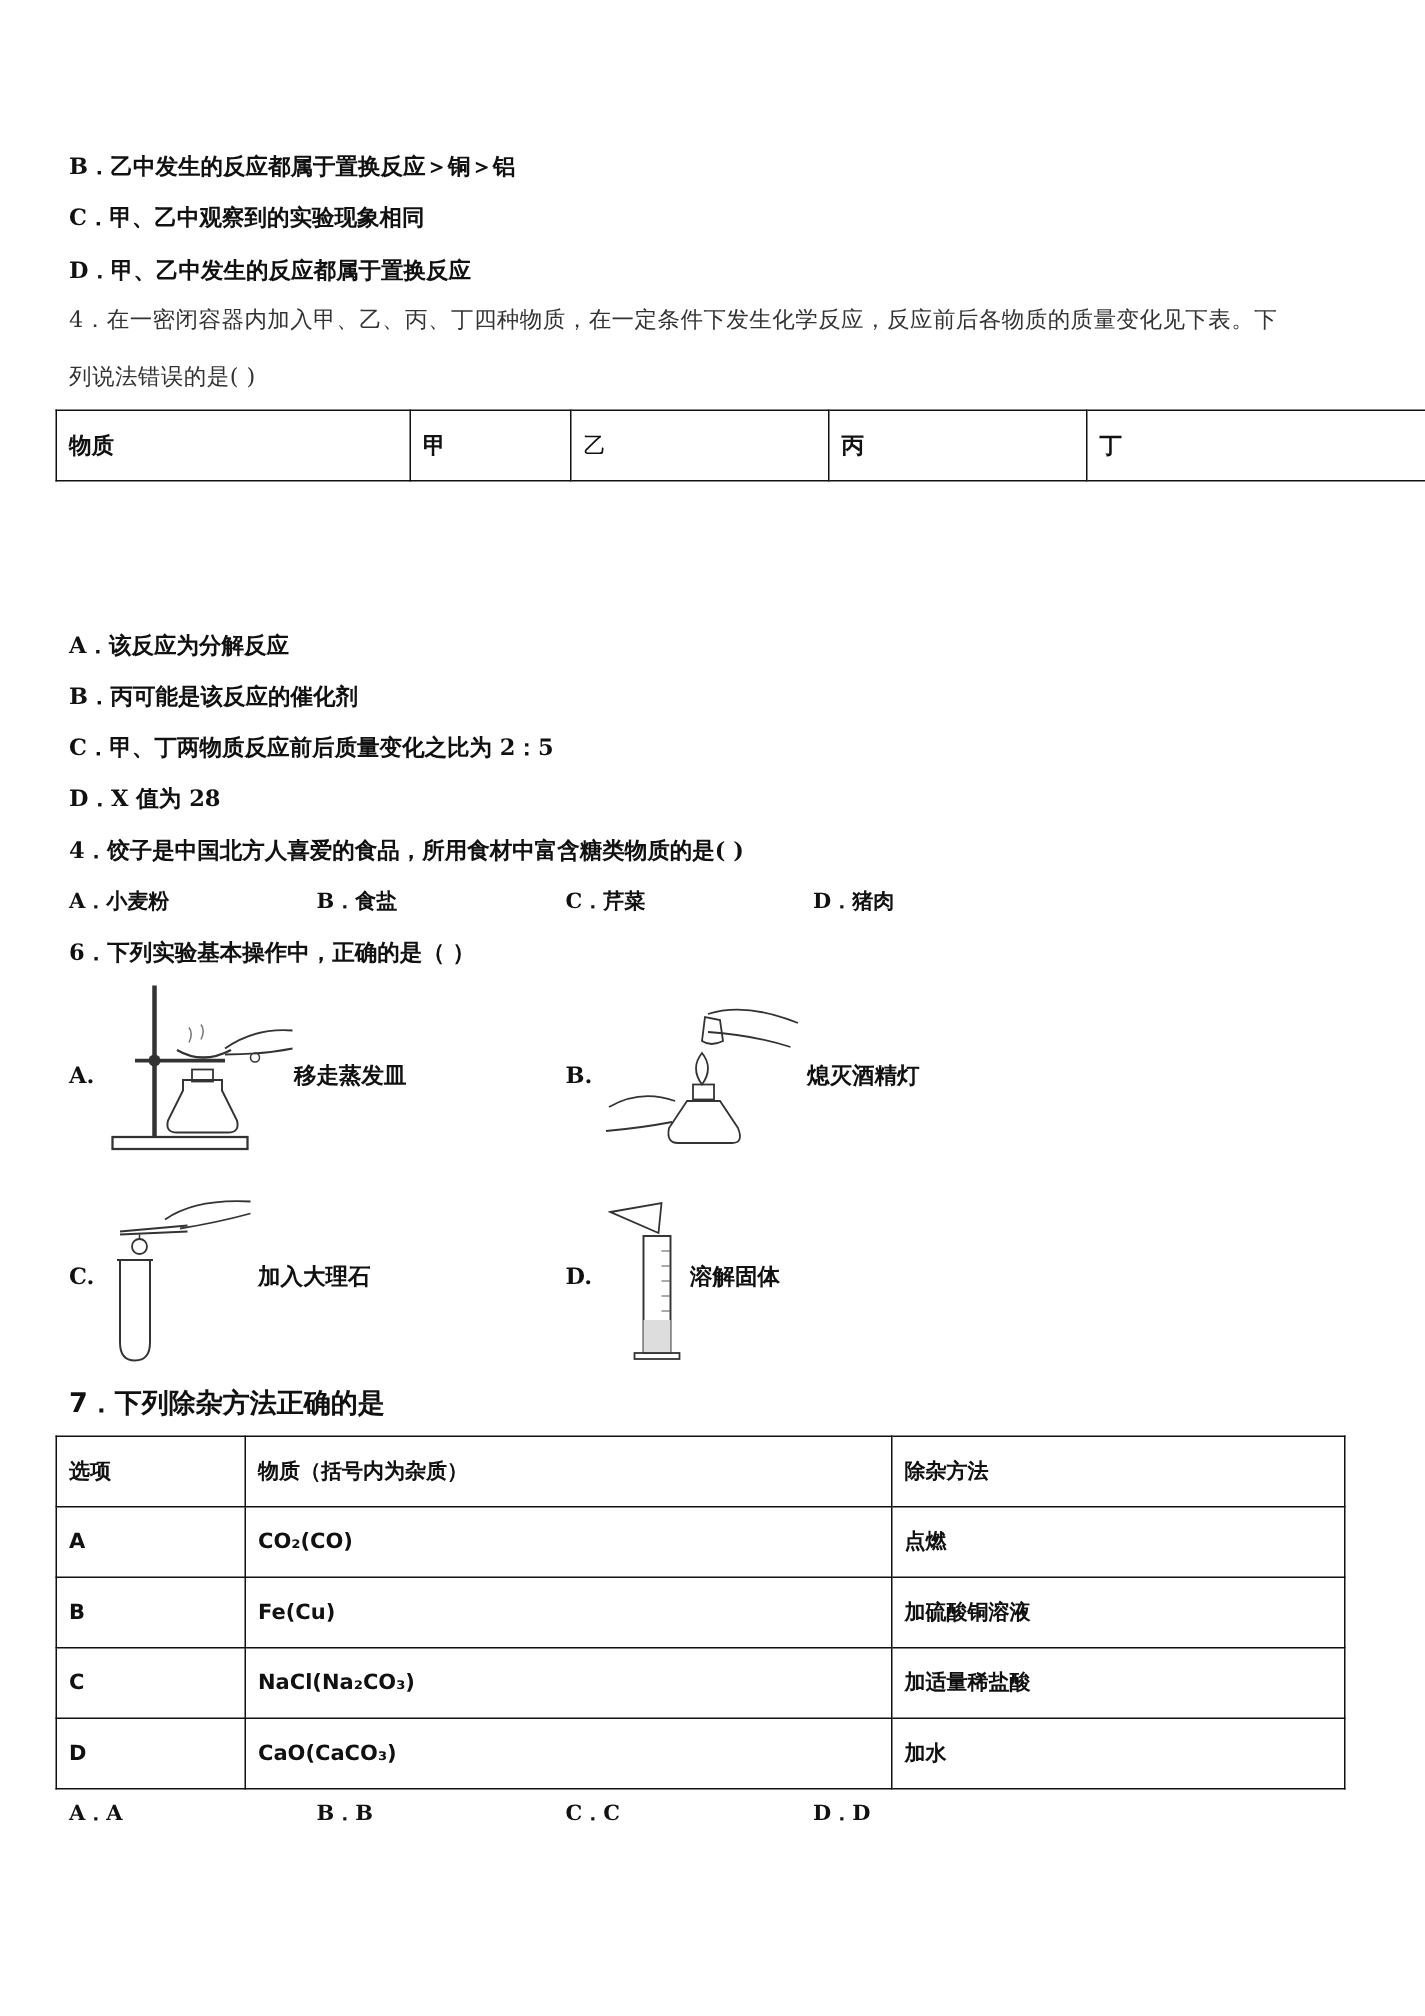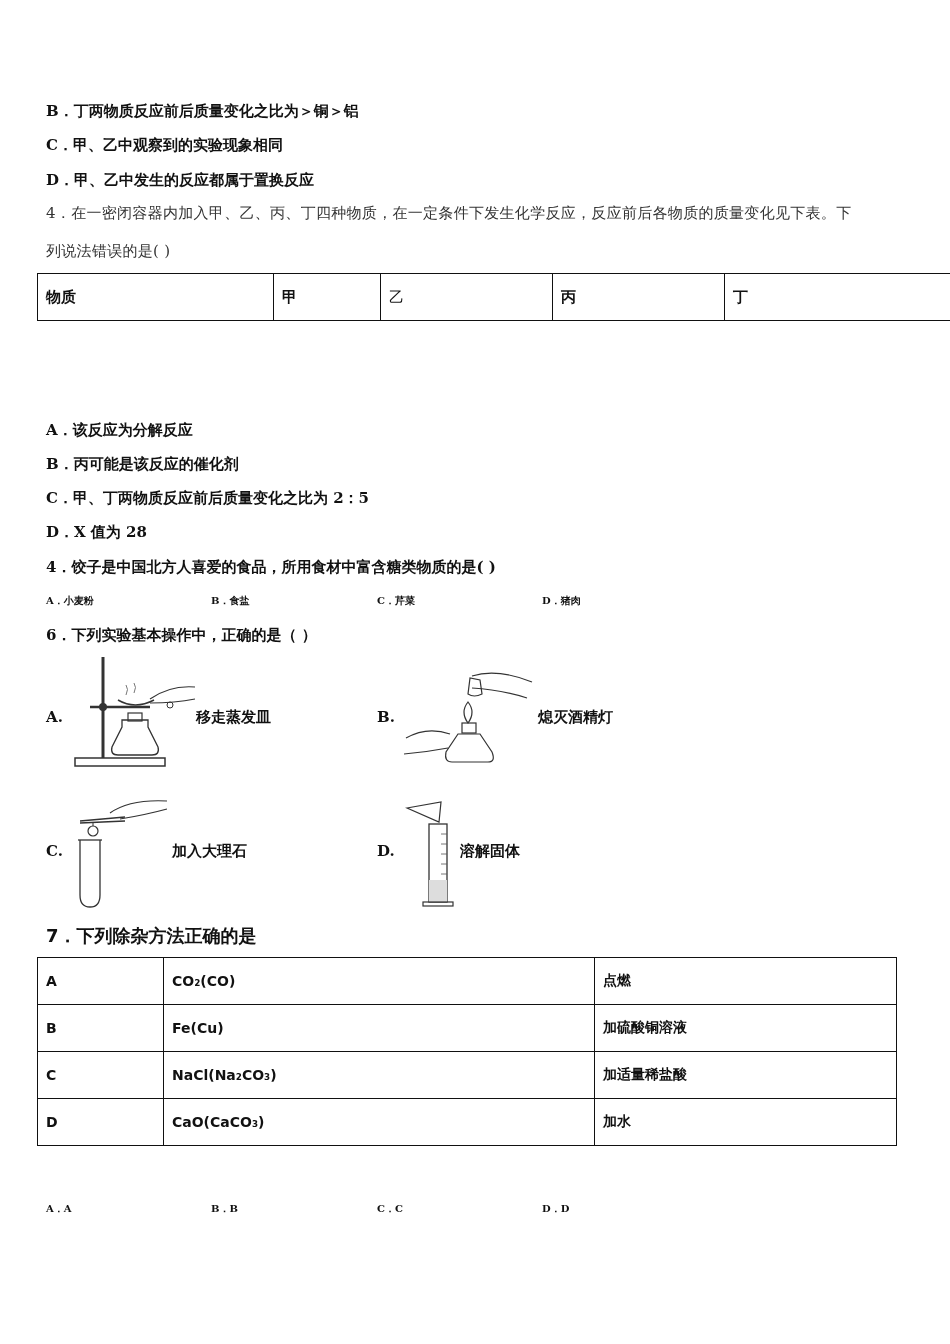--- a/index.html
+++ b/index.html
@@ -1,34 +1,34 @@
 <!DOCTYPE html>
 <html><head>
 <meta charset="utf-8">
 <style>
   html, body { margin: 0; padding: 0; background: #ffffff; }
   body { width: 950px; height: 1344px; position: relative; overflow: hidden;
          font-family: "DejaVu Serif", "Liberation Serif", serif; color: #111; }
   .line { position: absolute; left: 46px; font-size: 15px; font-weight: bold; white-space: nowrap; line-height: 20px; }
   .line.light { font-weight: normal; color: #333; letter-spacing: 0.3px; text-align: right; }
-  .opt { position: absolute; font-size: 10px; font-weight: bold; white-space: nowrap; line-height: 20px; }
+  .opt { position: absolute; font-size: 14px; font-weight: bold; white-space: nowrap; line-height: 20px; }
   table.t { position: absolute; border-collapse: collapse; font-size: 15px; }
   table.t td { border: 1.5px solid #111; padding: 0 8px; vertical-align: middle; font-weight: bold; }
   table.t1 { left: 37px; top: 273px; width: 938px; }
   table.t1 td { height: 46px; font-size: 15px; }
   table.t2 { left: 37px; top: 957px; width: 860px; font-family: "DejaVu Sans", "Liberation Sans", sans-serif; }
   table.t2 td { height: 46px; font-size: 14px; }
   .fig { position: absolute; }
   .figlabel { position: absolute; font-size: 15px; font-weight: bold; font-family: "DejaVu Sans", "Liberation Sans", sans-serif; }
   .choice-letter { position: absolute; font-size: 15px; font-weight: bold; }
 </style>
 </head>
 <body>
 
-<div class="line" style="top:101px">B．丁两物质反应前后质量变化之比为＞铜＞铝</div>
+<div class="line" style="top:101px">B．乙中发生的反应都属于置换反应＞铜＞铝</div>
 <div class="line" style="top:135px">C．甲、乙中观察到的实验现象相同</div>
 <div class="line" style="top:170px">D．甲、乙中发生的反应都属于置换反应</div>
 
 <div class="line light" style="top:203px">4．在一密闭容器内加入甲、乙、丙、丁四种物质，在一定条件下发生化学反应，反应前后各物质的质量变化见下表。下</div>
 <div class="line light" style="top:241px">列说法错误的是(   )</div>
 
 <table class="t t1">
   <colgroup>
       <col style="width:236px">
       <col style="width:107px">
@@ -116,20 +116,25 @@
 
 <div class="line" style="top:926px; font-family:'DejaVu Sans','Liberation Sans',sans-serif; font-size:18px">7．下列除杂方法正确的是</div>
 
 <table class="t t2">
   <colgroup>
       <col style="width:126px">
       <col style="width:431px">
       <col>
     </colgroup>
   <tbody>
+      <tr>
+    <td>选项</td>
+    <td>物质（括号内为杂质）</td>
+    <td>除杂方法</td>
+  </tr>
   <tr>
     <td>A</td>
     <td>CO₂(CO)</td>
     <td>点燃</td>
   </tr>
   <tr>
     <td>B</td>
     <td>Fe(Cu)</td>
     <td>加硫酸铜溶液</td>
   </tr>

